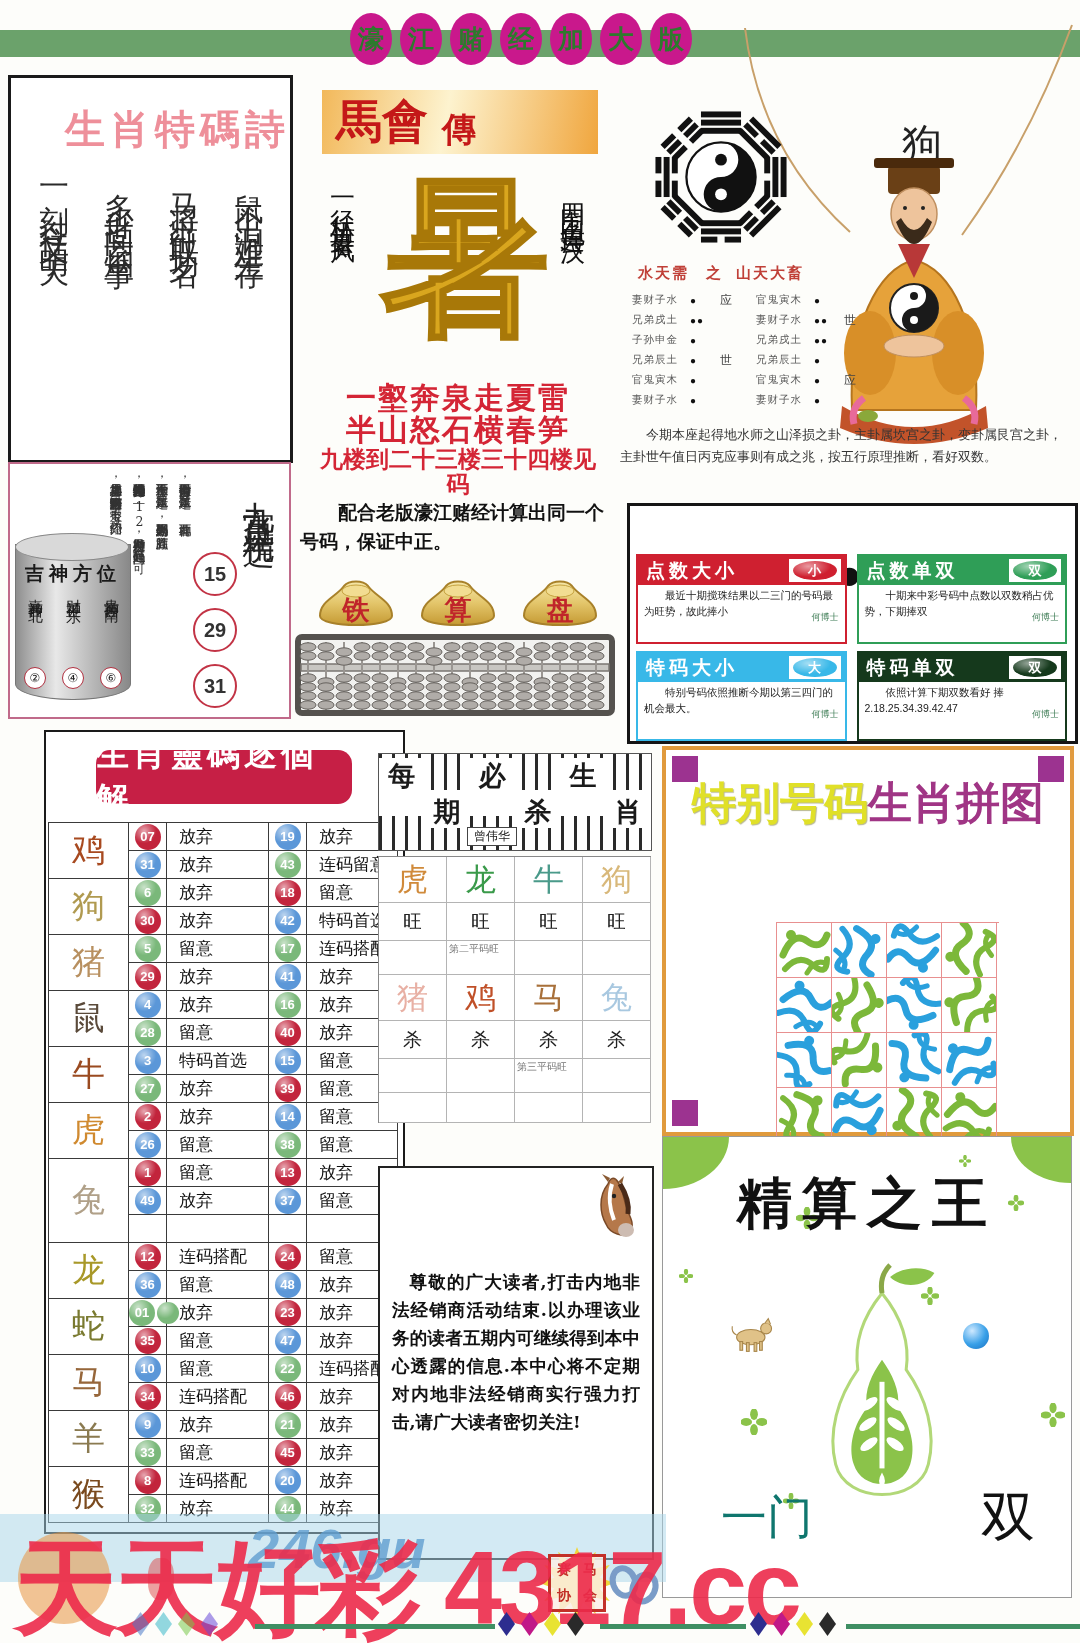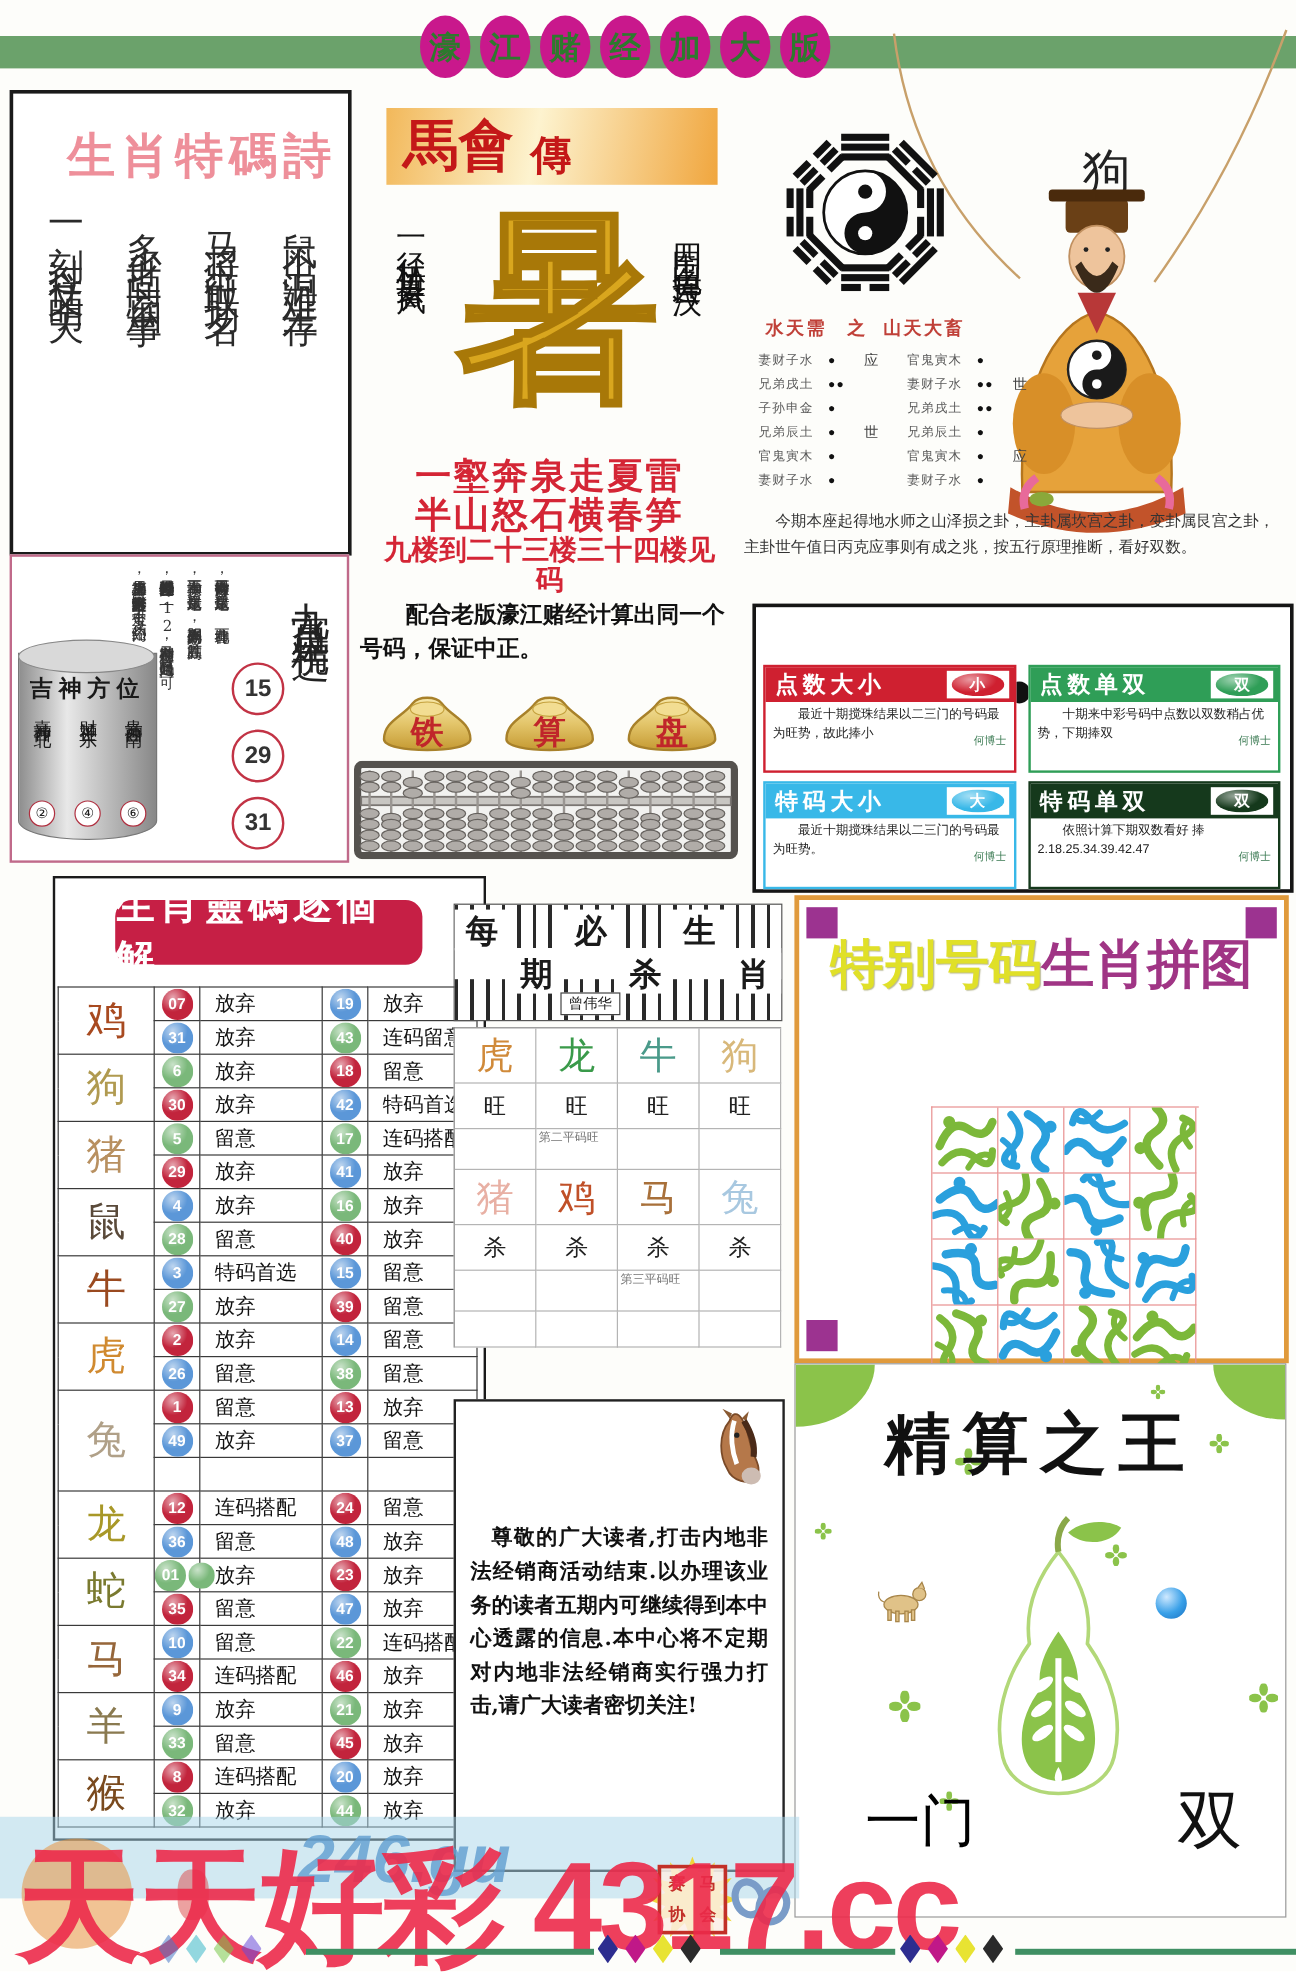--- a/index.html
+++ b/index.html
@@ -8,21 +8,21 @@
   .abs{position:absolute;}
   .serif{font-family:"DejaVu Serif","Liberation Serif",serif;}
   .vert{writing-mode:vertical-rl;text-orientation:upright;}
   
   #mast-bar{left:0;top:30px;width:1080px;height:27px;background:#6ba26b;}
   #masthead-ovals{left:350px;top:13px;display:flex;gap:8px;}
   .mh-oval{width:42px;height:52px;border-radius:50%;background:#c9188c;display:flex;align-items:center;justify-content:center;}
   .mh-char{font-size:26px;font-weight:bold;color:#2d7a2d;font-family:"DejaVu Serif",serif;}
   
   #poem-box{left:8px;top:75px;width:279px;height:382px;border:3px solid #1a1a1a;background:#fff;}
-  #poem-title{width:100%;top:24px;text-align:left;font-size:40px;font-weight:bold;color:#ee8f9a;letter-spacing:5px;padding-left:45px;}
+  #poem-title{width:100%;top:24px;text-align:right;font-size:40px;font-weight:bold;color:#ee8f9a;letter-spacing:5px;}
   #poem-cols{left:22px;top:92px;width:236px;height:278px;display:flex;justify-content:space-between;}
   .poem-col{writing-mode:vertical-rl;text-orientation:upright;font-size:30px;letter-spacing:11px;color:#2a2a2a;font-family:"DejaVu Serif",serif;}
   
   #ninestar-box{left:8px;top:462px;width:279px;height:253px;border:2px solid #c06a8a;background:#fff;}
   #ninestar-title{right:8px;top:12px;height:232px;font-size:32px;letter-spacing:7px;color:#222;font-family:"DejaVu Serif",serif;}
   #ninestar-nums{right:52px;top:88px;display:flex;flex-direction:column;gap:12px;}
   .ns-num{width:40px;height:40px;border:2.5px solid #c23345;border-radius:50%;background:#fff;display:flex;align-items:center;justify-content:center;font-size:20px;font-weight:bold;color:#333;}
   #ninestar-text{left:10px;top:10px;width:178px;height:234px;writing-mode:vertical-rl;text-orientation:upright;overflow:hidden;}
   .ns-p{margin:0 3px;font-size:12.5px;line-height:1.6;color:#333;font-family:"DejaVu Serif",serif;}
   #cylinder{left:5px;top:80px;width:114px;height:154px;z-index:3;
@@ -119,21 +119,21 @@
   .pz-cell svg{width:100%;height:100%;}
   
   #king-box{left:662px;top:1136px;width:408px;height:460px;border:1px solid #999;background:#fff;overflow:hidden;}
   .leaf-tl{position:absolute;left:0;top:0;width:66px;height:52px;background:#8bc34a;border-radius:0 0 100% 0;}
   .leaf-tr{position:absolute;right:0;top:0;width:60px;height:46px;background:#8bc34a;border-radius:0 0 0 100%;}
   #king-title{left:0;top:30px;width:100%;text-align:center;font-size:55px;font-weight:700;letter-spacing:10px;color:#111;font-family:"DejaVu Serif",serif;z-index:2;}
   .flower{position:absolute;}
   #king-dog{left:66px;top:180px;width:48px;height:36px;}
   #king-ball{left:300px;top:186px;width:26px;height:26px;border-radius:50%;background:radial-gradient(circle at 35% 30%,#cfe9ff,#39a0e8 55%,#1a70c0);}
   #pear{left:126px;top:126px;width:186px;height:292px;}
-  #king-left{left:58px;top:350px;font-size:46px;color:#000000;font-family:"DejaVu Serif",serif;}
+  #king-left{left:58px;top:350px;font-size:46px;color:#0f766e;font-family:"DejaVu Serif",serif;}
   #king-right{left:318px;top:344px;font-size:54px;color:#111;font-family:"DejaVu Serif",serif;}
   
   #band{left:0;top:1514px;width:666px;height:68px;background:rgba(168,214,233,.5);z-index:4;}
   #band-sub{position:absolute;left:248px;top:2px;font-size:56px;font-weight:bold;font-style:italic;color:rgba(96,158,208,.8);}
   #band-circle{left:18px;top:1532px;width:92px;height:92px;border-radius:50%;background:rgba(232,148,64,.55);z-index:4;}
   #band-blob{left:148px;top:1558px;width:26px;height:42px;border-radius:40%;background:rgba(220,70,70,.5);z-index:4;}
   #seal-burst{left:538px;top:1544px;width:78px;height:78px;background:#f0d63a;z-index:4;}
   #seal{left:548px;top:1554px;width:58px;height:58px;border:3px solid #c23028;background:rgba(252,238,230,.85);display:grid;grid-template-columns:1fr 1fr;z-index:4;box-sizing:border-box;}
   #seal span{display:flex;align-items:center;justify-content:center;font-size:14px;font-weight:bold;color:#c23028;font-family:"DejaVu Serif",serif;}
   #chains{left:606px;top:1562px;width:60px;height:46px;z-index:4;}
@@ -581,21 +581,21 @@
           </div>
         </div>
         <div class="panel" style="border-color: rgb(56, 184, 232);">
           <div class="panel-hd" style="background: rgb(56, 184, 232);">
             <span class="panel-label">特码大小</span>
             <span class="badge-wrap">
               <span class="badge-oval" style="background-color: rgb(56, 184, 232);">大</span>
             </span>
           </div>
           <div class="panel-body">
-            <div class="panel-tx">最近十期搅珠结果以二三门的号码最为旺势。</div>
+            <div class="panel-tx">特别号码依照推断今期以第三四门的机会最大。</div>
             <div class="panel-sign">何博士</div>
           </div>
         </div>
         <div class="panel" style="border-color: rgb(21, 57, 28);">
           <div class="panel-hd" style="background: rgb(21, 57, 28);">
             <span class="panel-label">特码单双</span>
             <span class="badge-wrap">
               <span class="badge-oval" style="background-color: rgb(21, 57, 28);">双</span>
             </span>
           </div>

